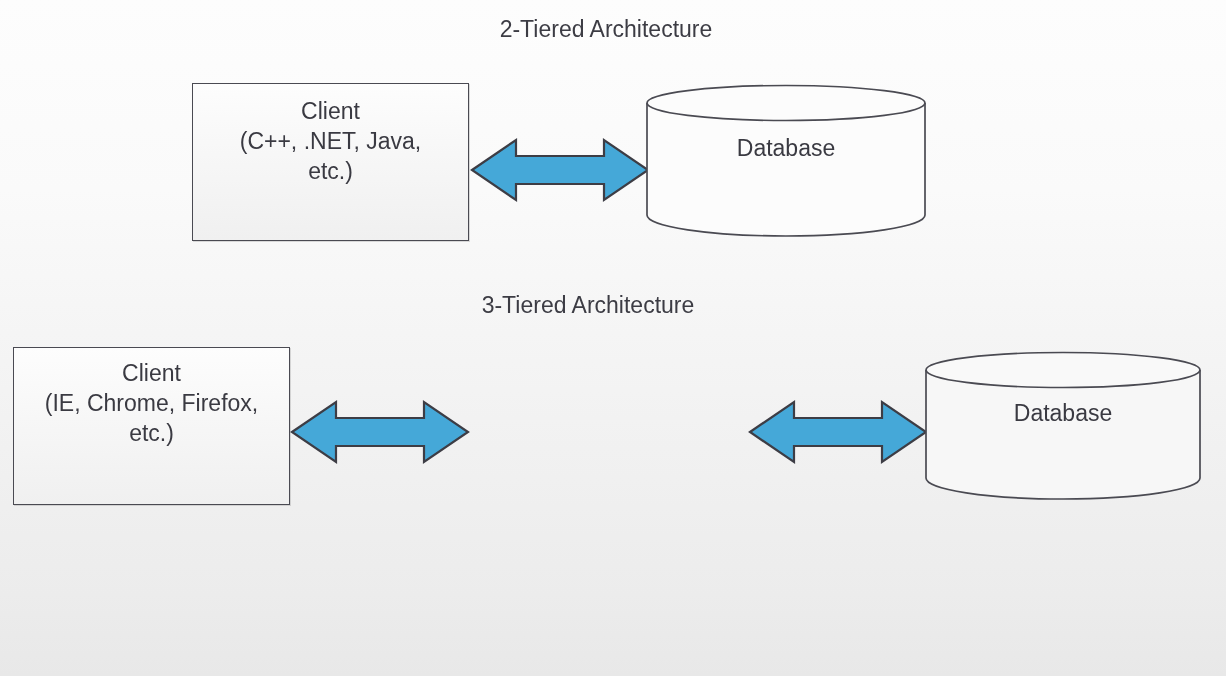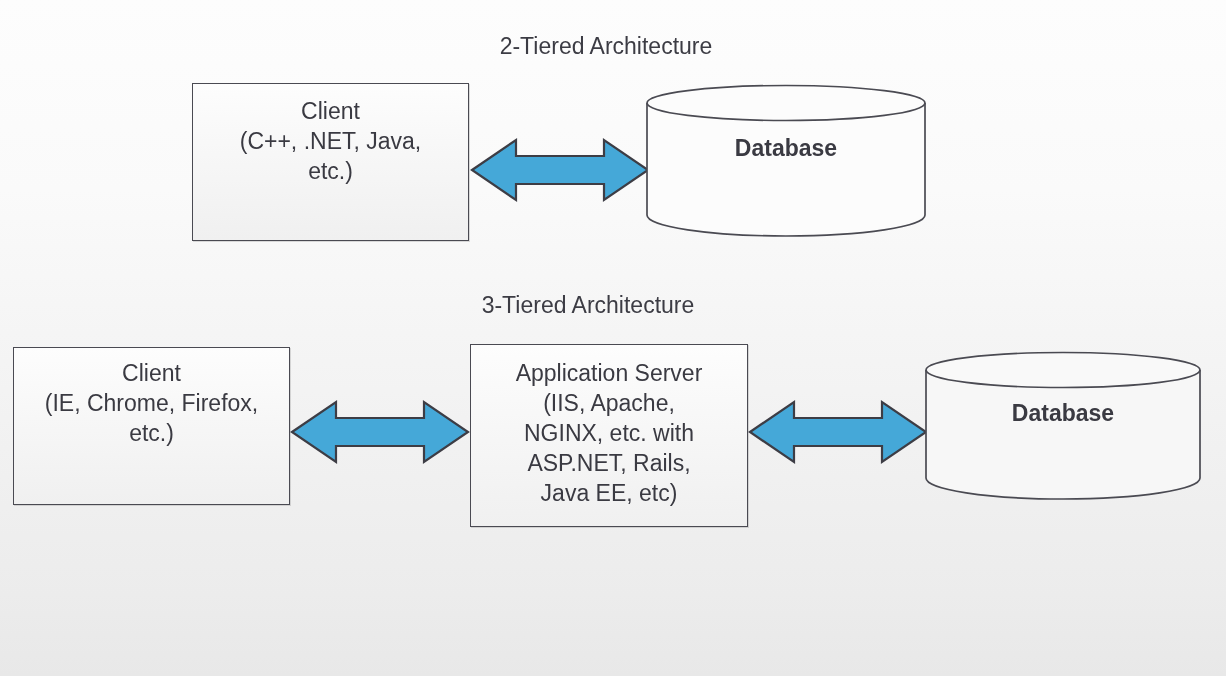--- a/index.html
+++ b/index.html
@@ -60,37 +60,36 @@
   }
   .cyl-label {
     position: absolute;
     left: 0;
     right: 0;
     text-align: center;
     color: #3a3a42;
     font-size: 23px;
     font-family: "Liberation Sans", sans-serif;
     white-space: nowrap;
-    font-weight: bold;
   }
 
   
   .arrow {
     position: absolute;
   }
   .arrow svg {
     display: block;
   }
 </style>
 </head>
 <body>
 
 <div id="canvas">
 
-  <div class="section-title" style="left:386px; top:33px; width:440px;">2-Tiered Architecture</div>
+  <div class="section-title" style="left:386px; top:16px; width:440px;">2-Tiered Architecture</div>
 
   <div class="node-box" style="left:192px; top:83px; width:277px; height:158px;">
     <div class="node-text" style="top:12px;">Client
 (C++, .NET, Java,
 etc.)</div>
   </div>
 
   <div class="arrow" style="left:470px; top:134px; width:180px; height:72px;">
     <svg width="180" height="72" viewBox="0 0 180 72">
       <polygon points="2,36 46,6 46,22 134,22 134,6 178,36 134,66 134,50 46,50 46,66" fill="#45a8d8" stroke="#3d3d45" stroke-width="2.2" stroke-linejoin="miter"></polygon>
@@ -115,27 +114,20 @@
 (IE, Chrome, Firefox,
 etc.)</div>
   </div>
 
   <div class="arrow" style="left:290px; top:396px; width:180px; height:72px;">
     <svg width="180" height="72" viewBox="0 0 180 72">
       <polygon points="2,36 46,6 46,22 134,22 134,6 178,36 134,66 134,50 46,50 46,66" fill="#45a8d8" stroke="#3d3d45" stroke-width="2.2" stroke-linejoin="miter"></polygon>
     </svg>
   </div>
 
-  <div class="node-box" style="left:470px; top:344px; width:278px; height:183px;">
-    <div class="node-text" style="top:13px;">Application Server
-(IIS, Apache,
-NGINX, etc. with
-ASP.NET, Rails,
-Java EE, etc)</div>
-  </div>
 
   <div class="arrow" style="left:748px; top:396px; width:180px; height:72px;">
     <svg width="180" height="72" viewBox="0 0 180 72">
       <polygon points="2,36 46,6 46,22 134,22 134,6 178,36 134,66 134,50 46,50 46,66" fill="#45a8d8" stroke="#3d3d45" stroke-width="2.2" stroke-linejoin="miter"></polygon>
     </svg>
   </div>
 
   <div class="cylinder" style="left:925px; top:352px; width:276px; height:152px;">
     <svg width="276" height="152" viewBox="0 0 276 152">
       <path d="M1,18 L1,126 A137,20 0 0 0 275,126 L275,18 Z" fill="#f7f7f7" stroke="none"></path>

